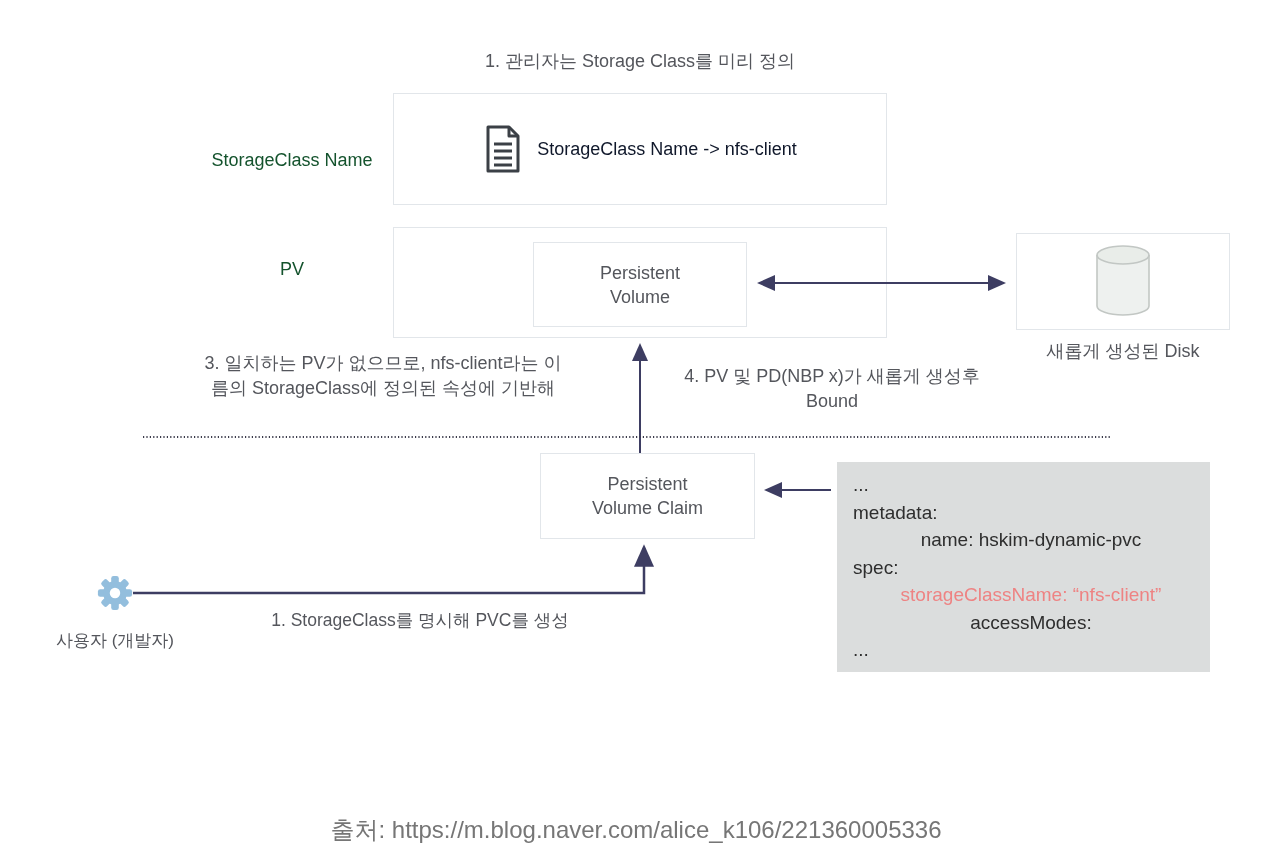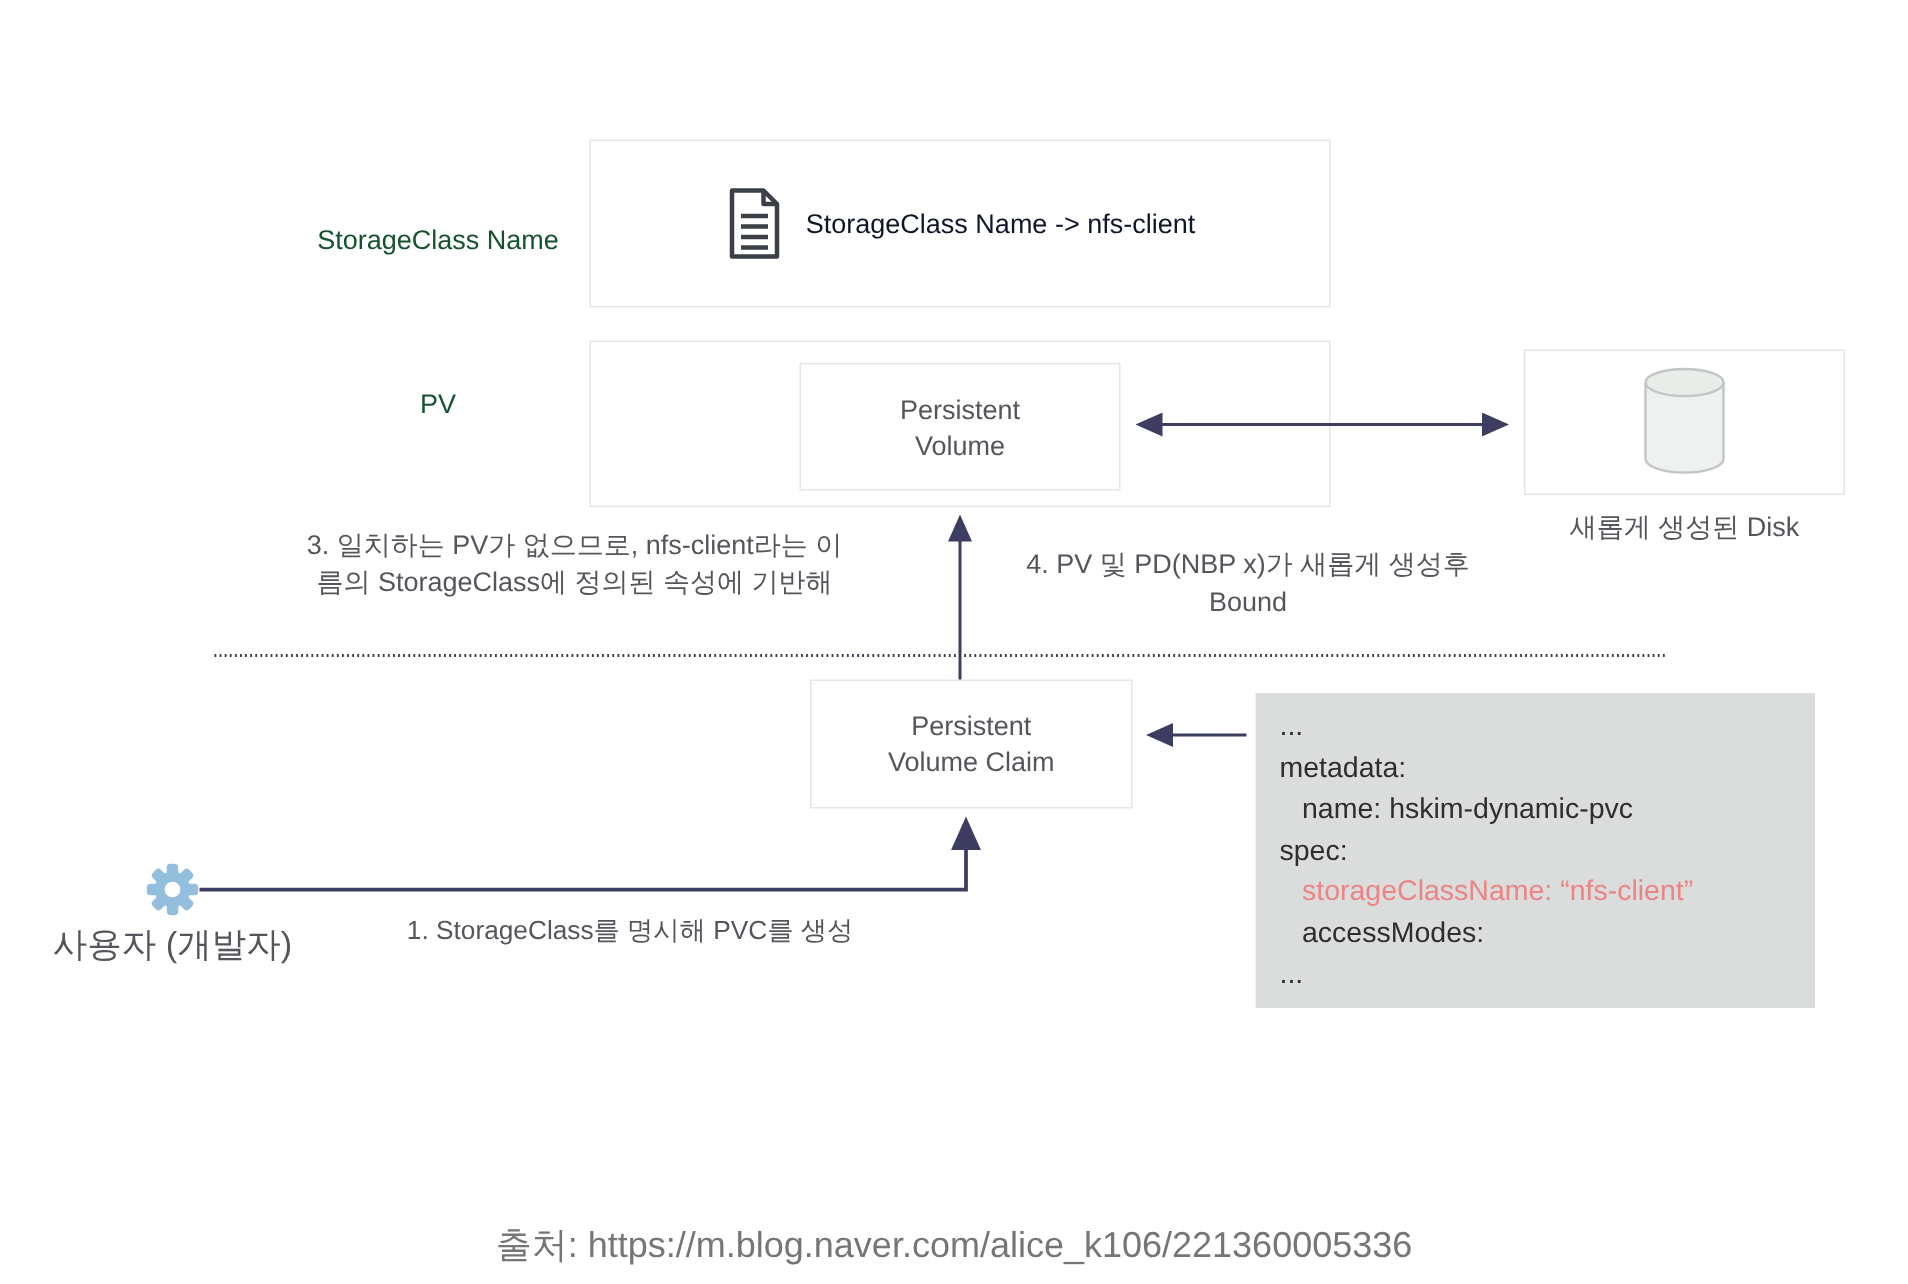--- a/index.html
+++ b/index.html
@@ -16,32 +16,33 @@
   .box .stack{display:flex;flex-direction:column;align-items:center;line-height:24px;font-size:18px;}
   .dtext{font-size:18px;line-height:25px;color:#54565c;}
   .row-label{font-size:18px;color:#14532d;}
   #sc-box-content{display:flex;align-items:center;gap:14px;font-size:18px;color:#0f172a;}
   #svg-overlay{position:absolute;left:0;top:0;width:1272px;height:856px;pointer-events:none;z-index:5;}
   #code-block{
     position:absolute;left:837px;top:462px;width:373px;height:210px;background:#dbdddd;
     box-sizing:border-box;padding:9px 16px;font-size:19px;line-height:27.5px;color:#2e2e2e;z-index:2;
   }
   .code-line{white-space:pre;}
-  .code-line.ind{padding-left:15px;}
+  .code-line.ind{padding-left:15px;text-align:center;}
   .code-line.hl{color:#ee8383;}
   #source-line{position:absolute;left:0;top:814px;width:1272px;text-align:center;font-size:24px;color:#767676;}
   #user-group{position:absolute;left:20px;top:574px;width:190px;display:flex;flex-direction:column;align-items:center;}
-  #user-label{font-size:23px;margin-top:2px;color:#54565c;}
+  #user-label{font-size:17px;margin-top:17px;color:#54565c;}
   .caption{font-size:18px;color:#54565c;}
 </style>
 </head>
 <body>
 
 <div id="canvas">
 
+  <div class="abs ctr dtext" style="left:393px;top:49px;width:494px;">1. 관리자는 Storage Class를 미리 정의</div>
 
   <div class="abs ctr row-label" style="left:172px;top:150px;width:240px;">StorageClass Name</div>
   <div class="abs ctr row-label" style="left:172px;top:259px;width:240px;">PV</div>
 
   <div class="box" style="left:393px;top:93px;width:494px;height:112px;">
     <div id="sc-box-content">
       <svg width="40" height="50" viewBox="0 0 40 50">
         <path d="M5,3 H26 L35,12 V47 H5 Z" fill="#ffffff" stroke="#3b4046" stroke-width="3" stroke-linejoin="round"></path>
         <path d="M26,3 V12 H35" fill="none" stroke="#3b4046" stroke-width="3" stroke-linejoin="round"></path>
         <line x1="11" y1="20" x2="29" y2="20" stroke="#3b4046" stroke-width="3"></line>

